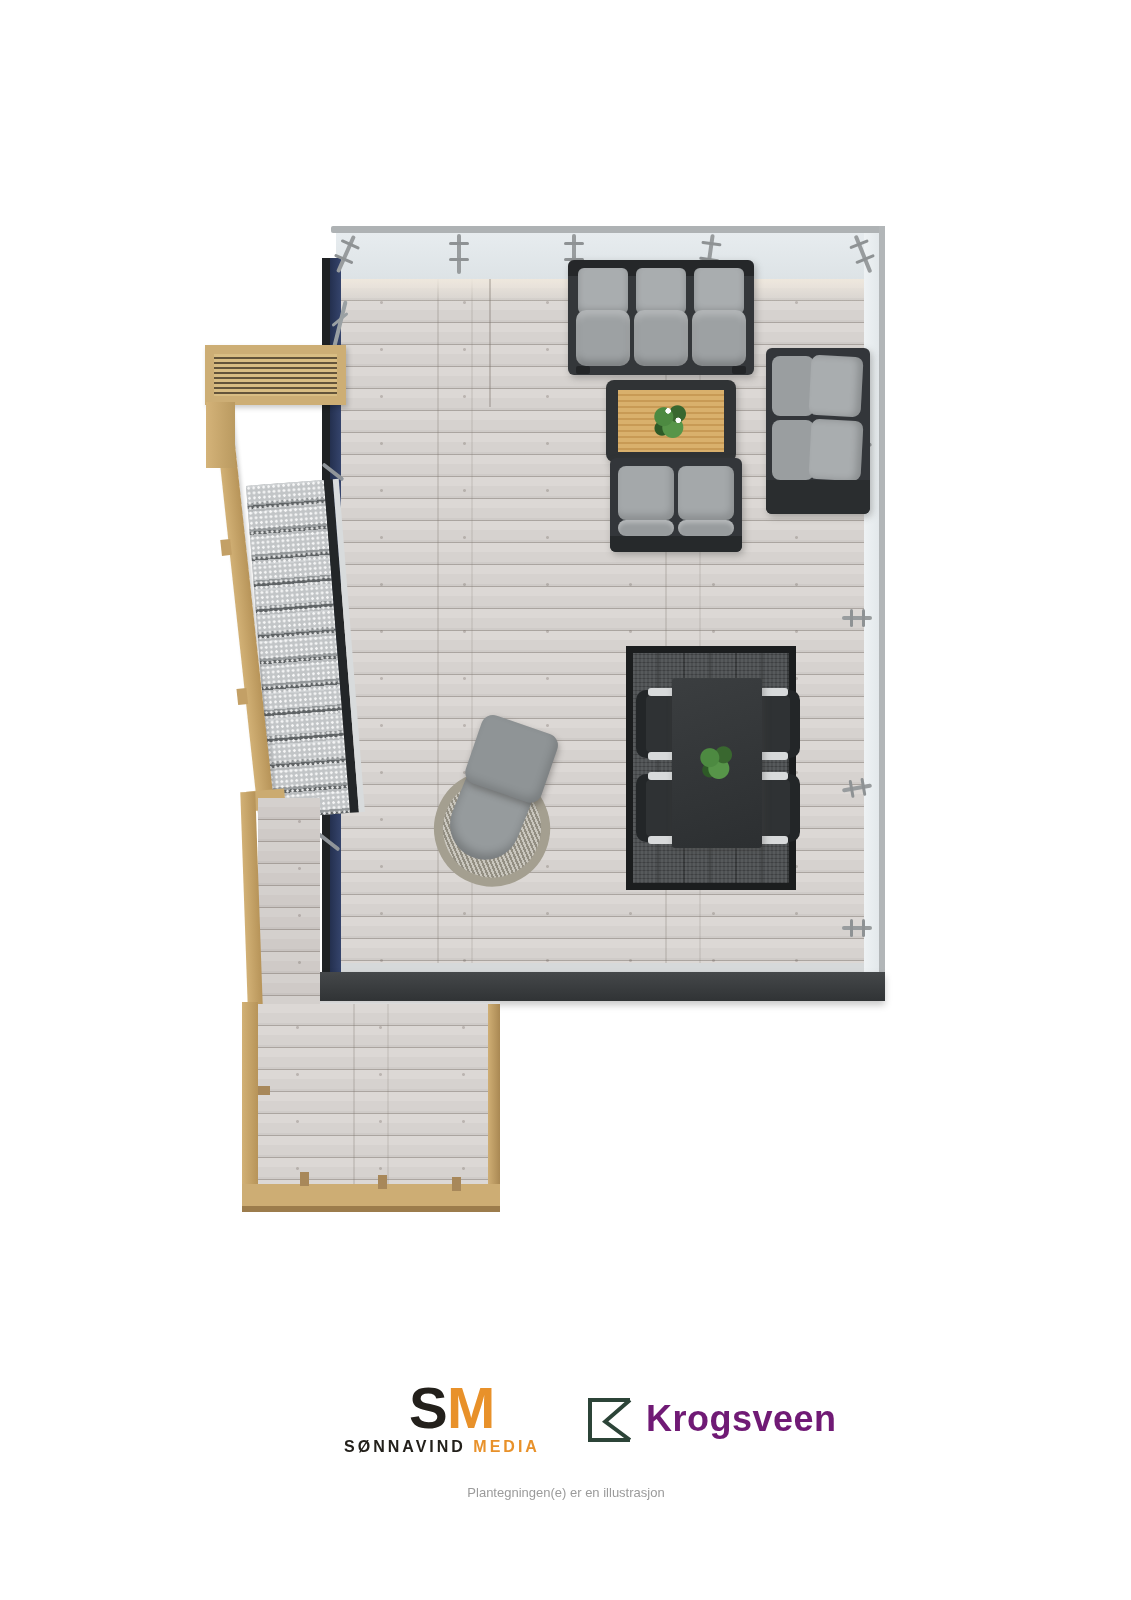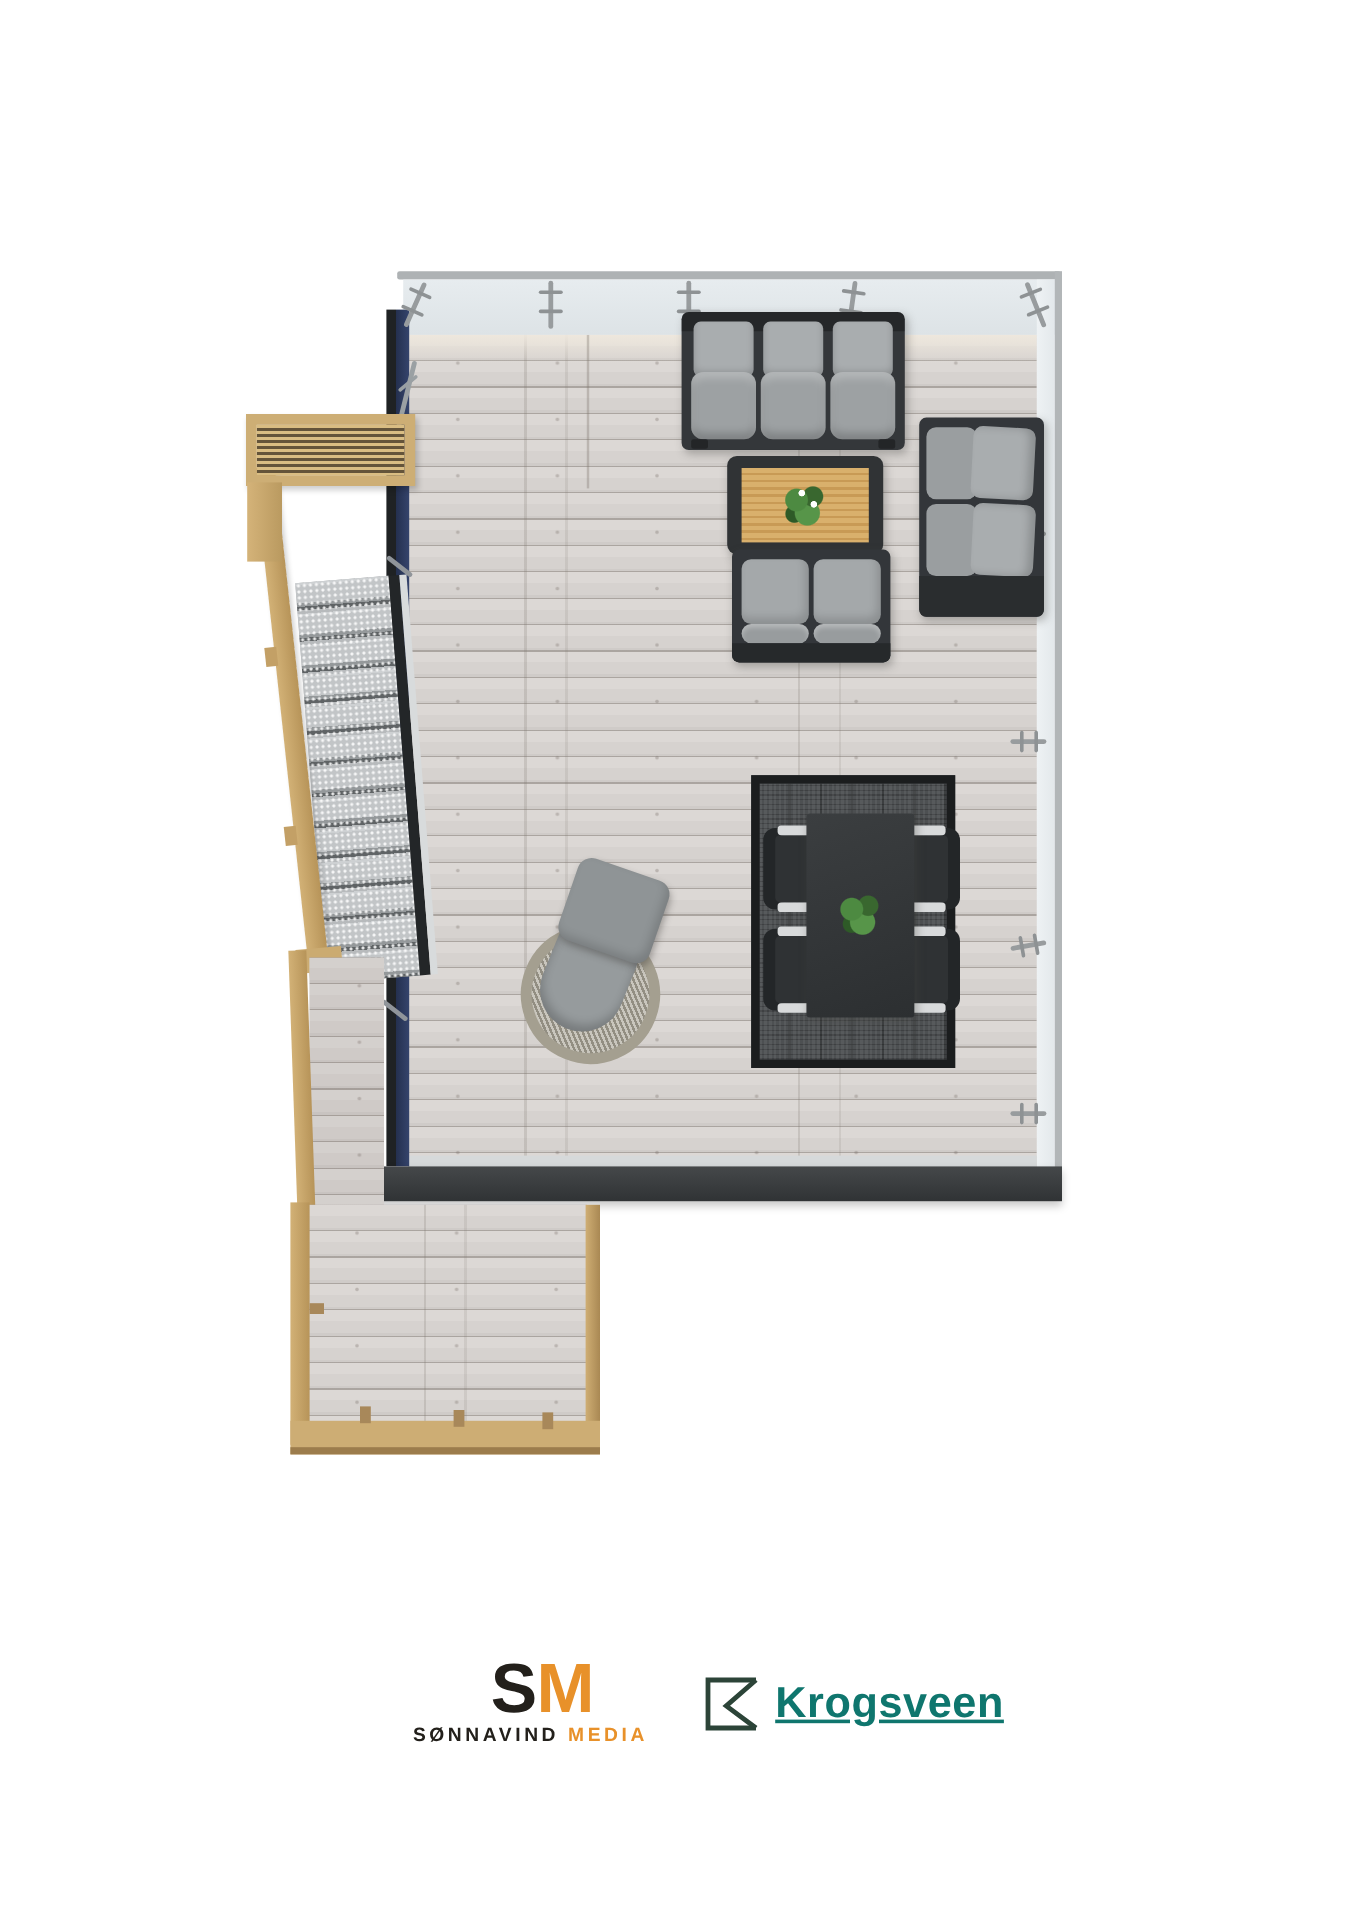--- a/index.html
+++ b/index.html
@@ -152,21 +152,21 @@
   #l-seat{left:15px;top:58px;width:70px;height:84px;background:#969b9d;border-radius:18px 18px 40px 40px;box-shadow:inset 0 -6px 8px rgba(0,0,0,.2);}
   #l-back{left:10px;top:0;width:80px;height:72px;background:#8f9496;border-radius:12px;transform:rotate(-3deg);box-shadow:2px 3px 6px rgba(60,58,55,.4), inset -4px -4px 8px rgba(0,0,0,.15);}
 
   
   #logo-sm{left:403px;top:1380px;width:150px;height:56px;}
   #sm-s{position:absolute;left:6px;top:0;font-size:58px;line-height:56px;font-weight:900;color:#23201b;z-index:2;letter-spacing:0;}
   #sm-m{position:absolute;left:44px;top:0;font-size:58px;line-height:56px;font-weight:900;color:#e8912a;z-index:1;}
   #sm-word{left:326px;top:1438px;width:232px;text-align:center;font-size:16px;font-weight:700;letter-spacing:3px;white-space:nowrap;color:#23201b;}
   #sm-word .accent{color:#e8912a;}
   #kv-icon{left:586px;top:1396px;width:48px;height:48px;}
-  #kv-word{left:646px;top:1398px;font-size:36px;font-weight:700;letter-spacing:.5px;color:#0f766e;text-decoration:underline;}
+  #kv-word{left:646px;top:1398px;font-size:36px;font-weight:700;letter-spacing:.5px;color:#701a75;}
   #disclaimer{left:365px;top:1482px;width:402px;text-align:center;font-size:13px;line-height:1.75;color:#9b9b9b;font-weight:400;}
 </style>
 </head>
 <body>
 
 <div id="canvas">
 
   <div class="abs planks" id="deck-main"></div>
   <div class="abs" id="deck-sun"></div>
   <div class="abs" id="seam-a"></div>
@@ -290,15 +290,16 @@
   </div>
   <div class="abs" id="sm-word"><span>SØNNAVIND</span>&nbsp;<span class="accent">MEDIA</span></div>
 
   <svg class="abs" id="kv-icon" viewBox="0 0 60 60">
     <path d="M55,5 L5,5 L5,55 L55,55" fill="none" stroke="#2c4438" stroke-width="5"></path>
     <path d="M55,5 L24,32 L55,55" fill="none" stroke="#2c4438" stroke-width="5"></path>
   </svg>
   <div class="abs" id="kv-word">Krogsveen</div>
 
   <div class="abs" id="disclaimer">
+    <div>Plantegningen(e) er en illustrasjon</div>
   </div>
 
 </div>
 
 </body></html>

